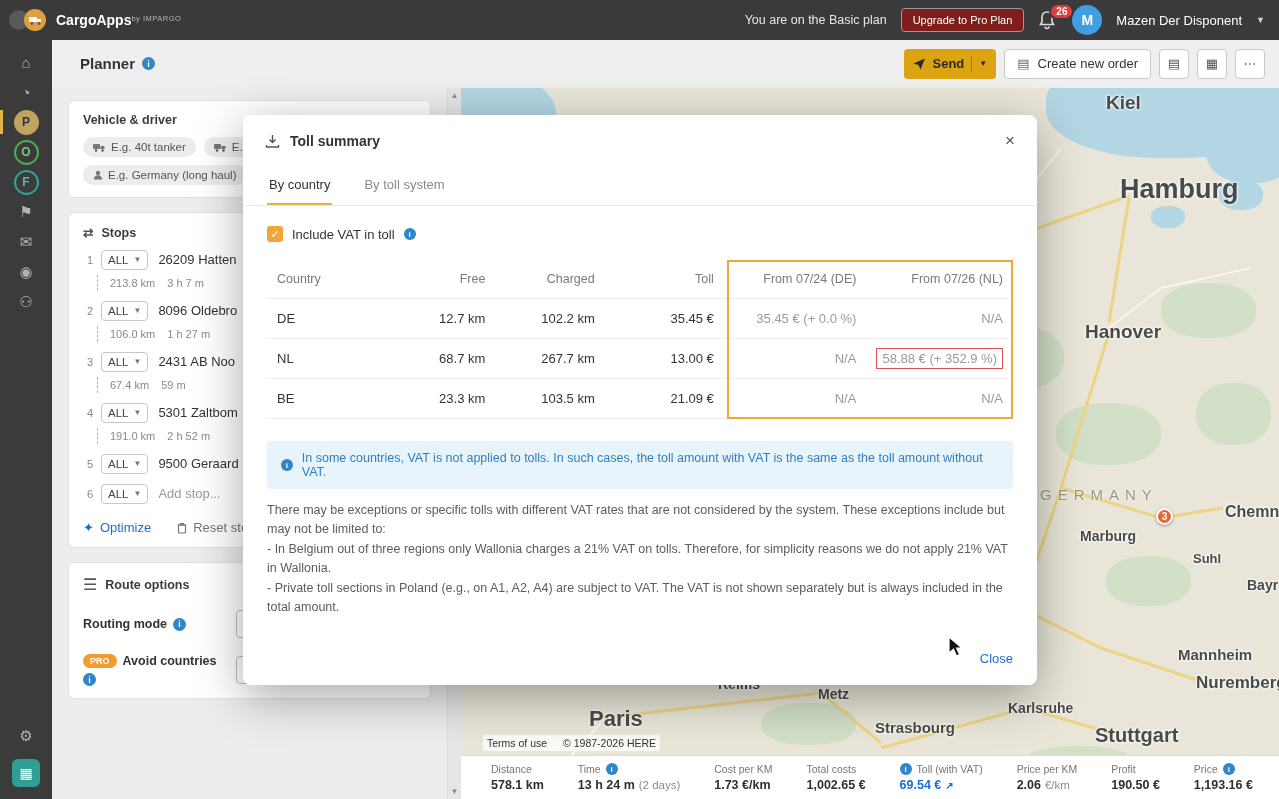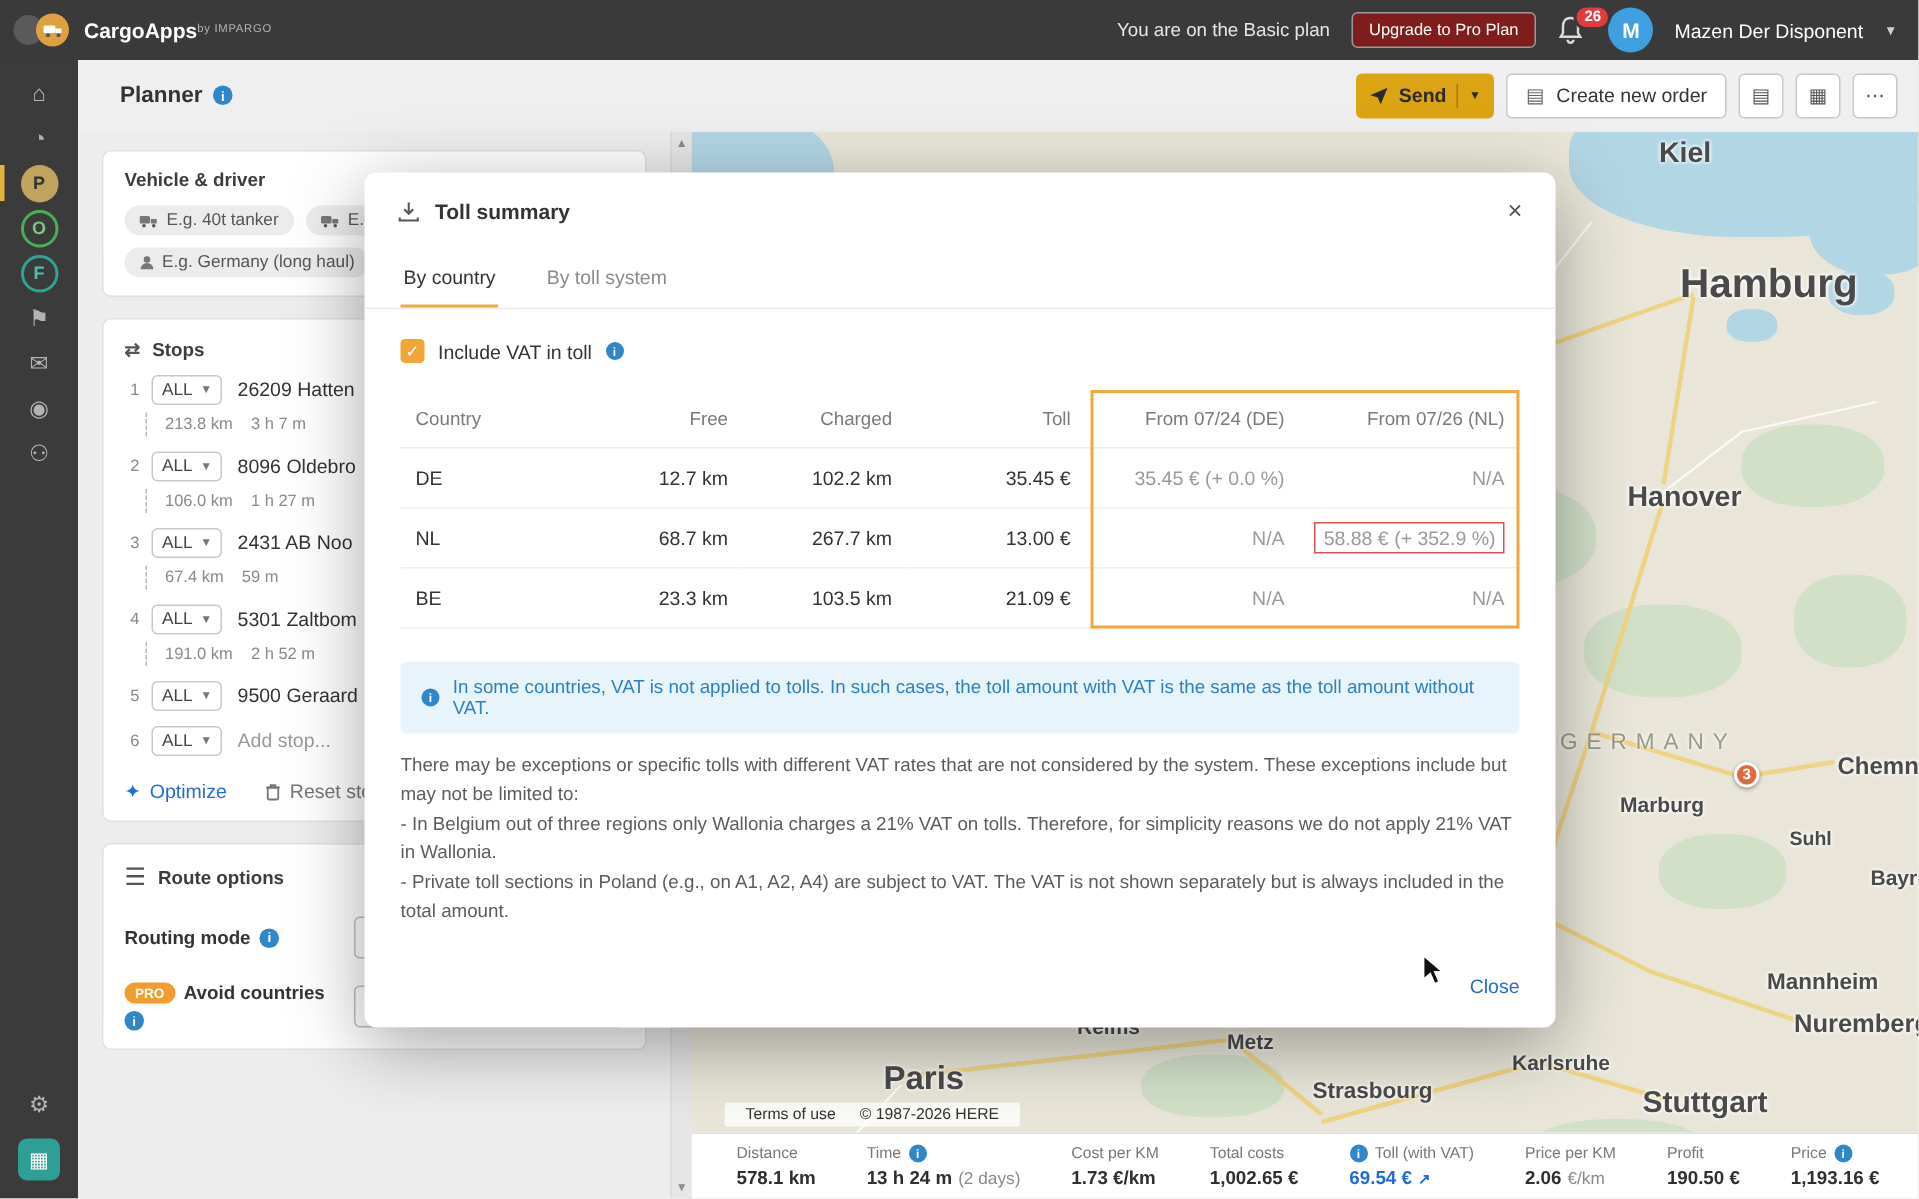--- a/index.html
+++ b/index.html
@@ -73,21 +73,21 @@
   .scrollstrip { position:absolute; left:447px; top:88px; width:14px; bottom:0; background:#e6e6e6; border-left:1px solid #dcdcdc; z-index:6; display:flex; flex-direction:column; justify-content:space-between; align-items:center; padding:3px 0; }
   .scroll-arrow { font-size:8px; color:#8a8a8a; cursor:pointer; }
 
   
   .map { position:absolute; left:461px; top:88px; right:0; bottom:0; background:#e9e6d9; overflow:hidden; z-index:1; }
   .water { position:absolute; background:#b3d6e4; border-radius:45%; }
   .forest { position:absolute; background:#cfdfc5; border-radius:45%; opacity:.9; }
   .city { position:absolute; color:#4a4a4a; font-weight:bold; text-shadow:0 0 3px #fff,0 0 3px #fff; white-space:nowrap; }
   .country-label { position:absolute; color:#98988a; letter-spacing:6px; font-size:15px; text-shadow:0 0 3px #fff; }
   .marker { position:absolute; width:17px; height:17px; border-radius:50%; background:#e06a3a; border:2px solid #fff; color:#fff; font-size:10px; font-weight:bold; display:flex; align-items:center; justify-content:center; box-shadow:0 1px 3px rgba(0,0,0,.4); cursor:pointer; }
-  .attribution { position:absolute; left:22px; bottom:48px; background:rgba(255,255,255,.78); border-radius:2px; padding:2px 14px; font-size:10.5px; color:#333; display:flex; gap:16px; }
+  .attribution { position:absolute; left:22px; bottom:48px; background:rgba(255,255,255,.78); border-radius:2px; padding:2px 4px; font-size:10.5px; color:#333; display:flex; gap:16px; }
 
   
   .statsbar { position:absolute; left:0; right:0; bottom:0; height:44px; background:#ffffff; border-top:1px solid #ddd; display:flex; align-items:center; justify-content:space-between; padding:0 26px 0 30px; }
   .stat { display:flex; flex-direction:column; gap:3px; }
   .stat-label { font-size:10.5px; color:#777; display:flex; align-items:center; gap:5px; }
   .stat-value { font-size:12.5px; color:#2f2f2f; font-weight:bold; display:flex; align-items:baseline; gap:4px; }
   .stat-value .dim { color:#8a8a8a; font-weight:normal; font-size:11.5px; }
   .stat-value.blue, .blue-text { color:#1f6bd8; }
   .mini-info { width:12px; height:12px; border-radius:50%; background:#2f86c8; color:#fff; font-size:8px; font-weight:bold; display:inline-flex; align-items:center; justify-content:center; }
   .mini-info::after { content:"i"; }

